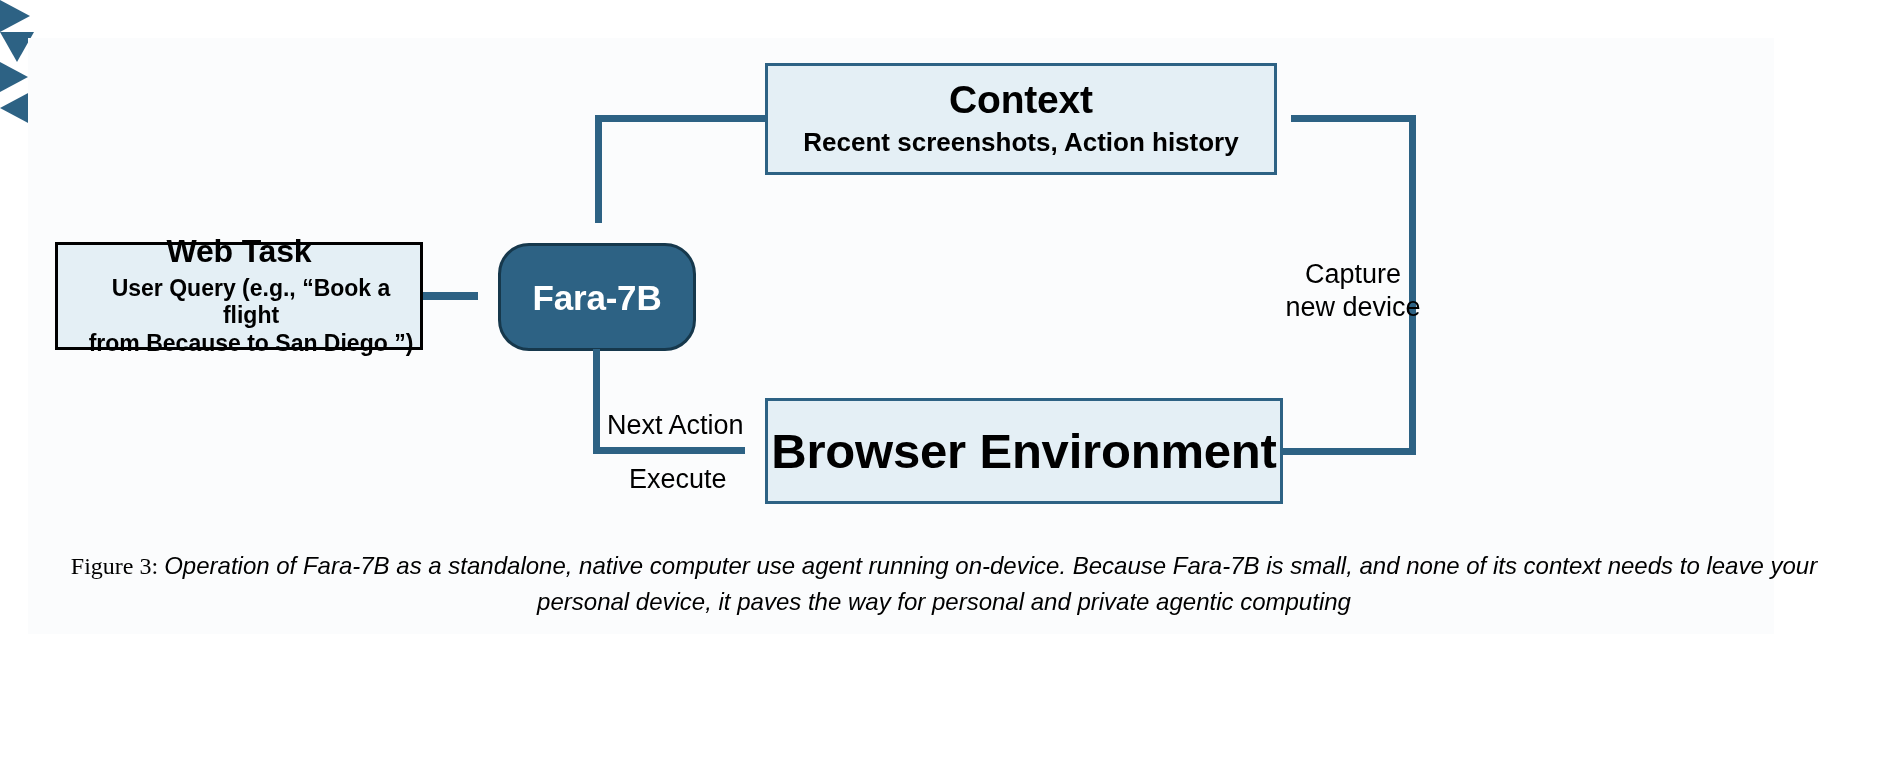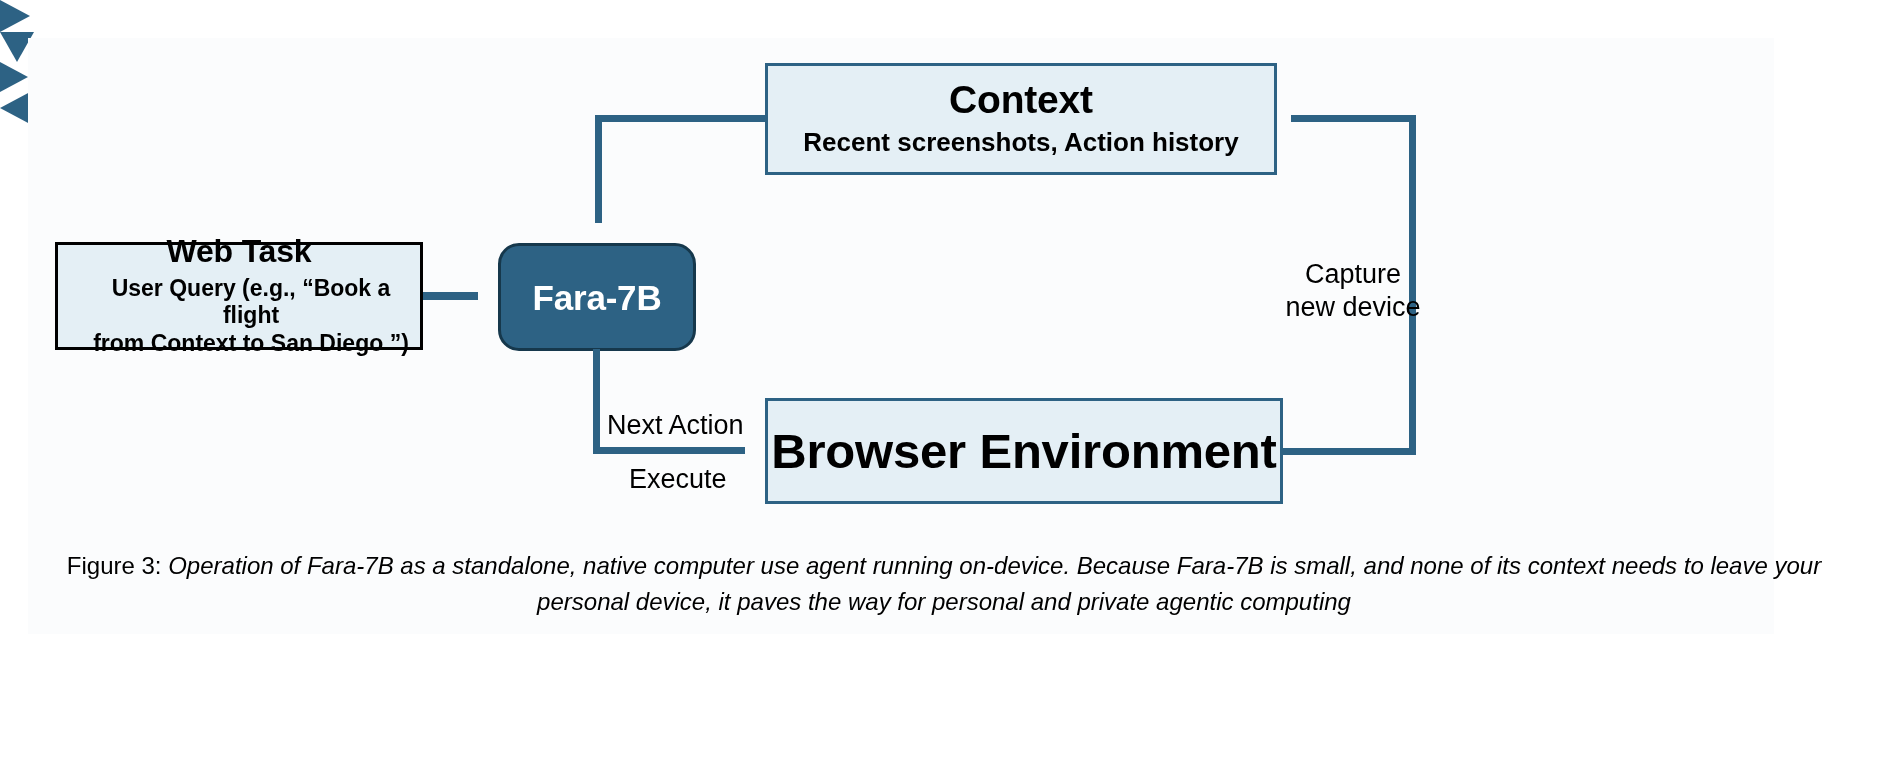--- a/index.html
+++ b/index.html
@@ -43,21 +43,21 @@
     border:3px solid #000000;
   }
   #webtask-box .title{font-size:32px;line-height:1;margin-bottom:8px;}
   #webtask-box .sub{font-size:23px;margin-left:24px;}
 
   
   #fara-box{
     left:498px;top:243px;width:198px;height:108px;
     background:#2d6284;
     border:3px solid #16384c;
-    border-radius:21px;
+    border-radius:31px;
     color:#ffffff;
   }
   #fara-box .title{font-size:35px;color:#ffffff;line-height:1;}
 
   
   #browser-box{
     left:765px;top:398px;width:518px;height:106px;
     border:3px solid #2d6284;
   }
   #browser-box .title{font-size:49px;line-height:1;}
@@ -114,39 +114,39 @@
   #label-execute{left:629px;top:464px;}
   #label-capture{
     left:1283px;top:258px;text-align:center;line-height:1.22;width:140px;
   }
 
   
   #caption{
     position:absolute;left:40px;top:548px;width:1808px;
     text-align:center;font-size:24px;color:#000000;line-height:1.5;
   }
-  #caption .lead{font-style:normal;}
+  #caption .lead{font-style:normal;font-family:Liberation Serif, serif;}
   #caption .it{font-style:italic;}
 </style>
 </head>
 <body>
 
 <div class="canvas">
 
   <div class="diagram-bg"></div>
 
   <div class="box" id="context-box">
     <div class="title">Context</div>
     <div class="sub">Recent screenshots, Action history</div>
   </div>
 
   <div class="box" id="webtask-box">
     <div class="title">Web Task</div>
     <div class="sub">User Query (e.g., “Book a flight</div>
-    <div class="sub">from Context to San Diego ”)</div>
+    <div class="sub">from Because to San Diego ”)</div>
   </div>
 
   <div class="box" id="fara-box">
     <div class="title">Fara-7B</div>
   </div>
 
   <div class="box" id="browser-box">
     <div class="title">Browser Environment</div>
   </div>
 

